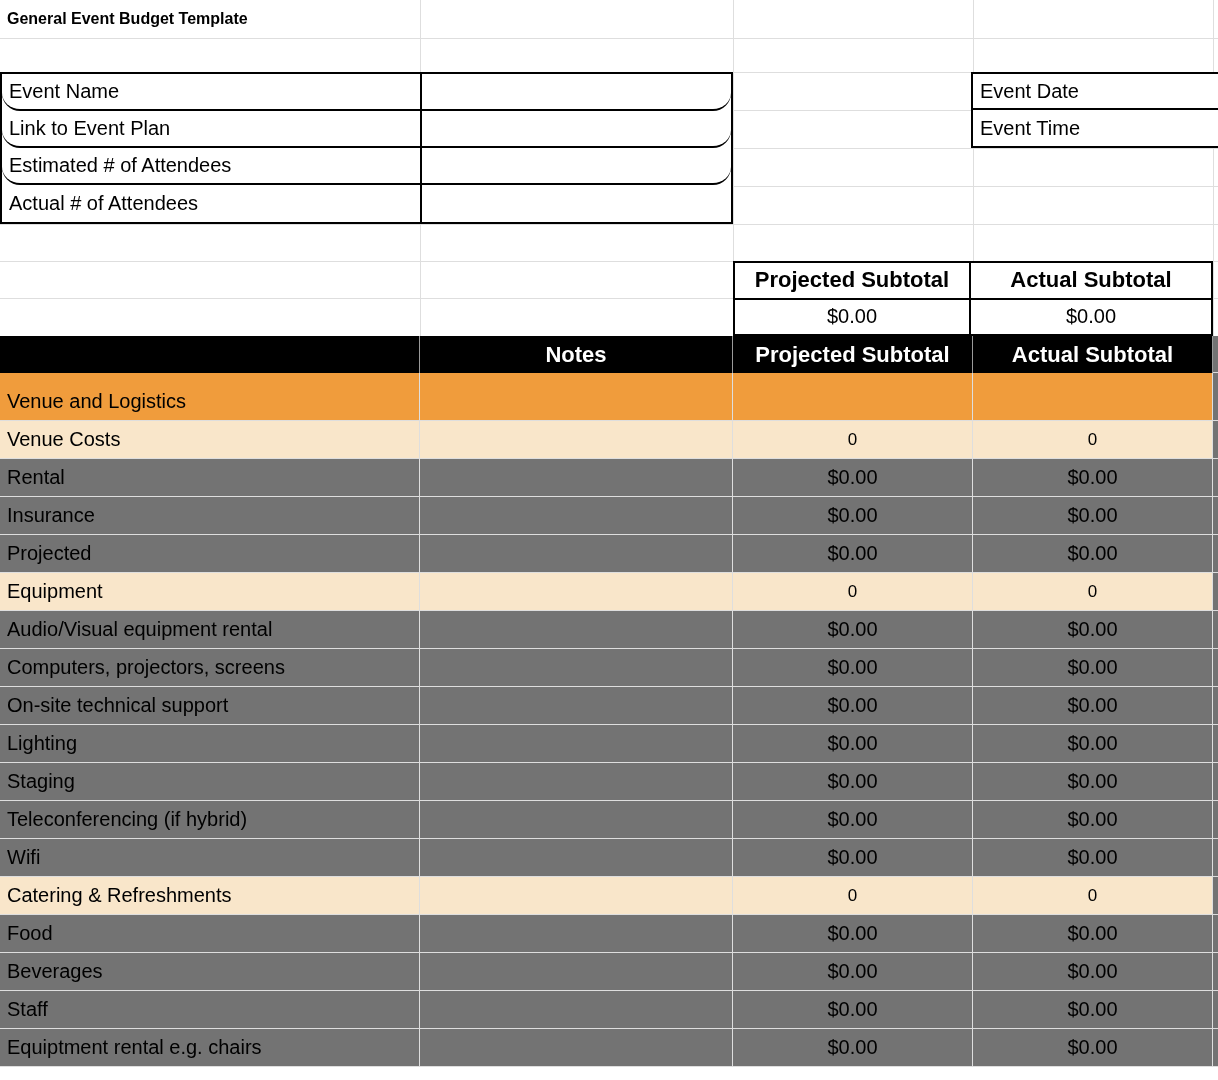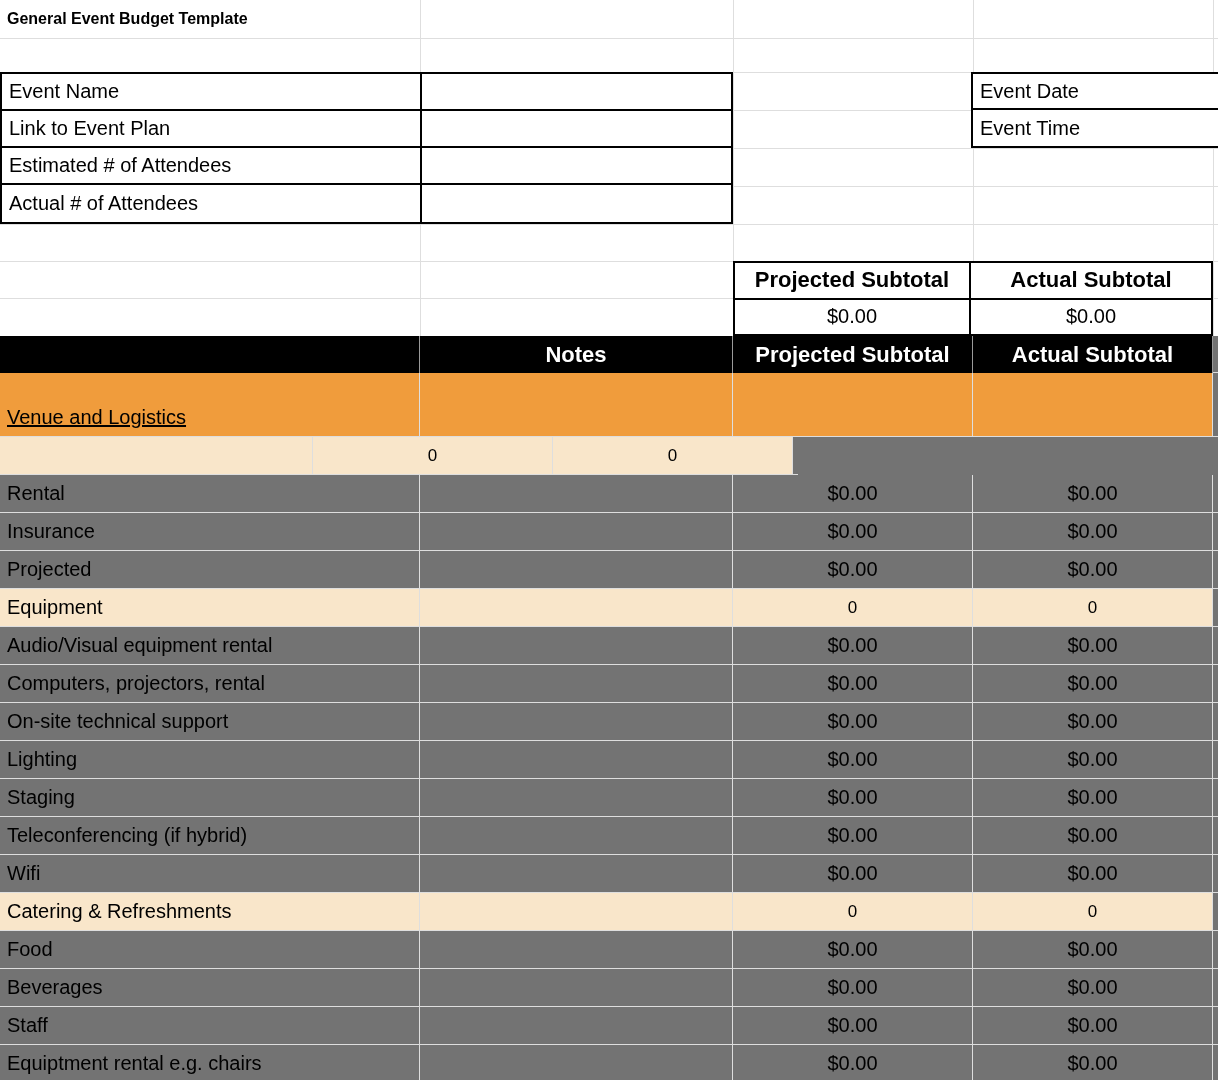--- a/index.html
+++ b/index.html
@@ -23,21 +23,21 @@
   .hline{position:absolute;left:0;width:1218px;height:1px;background:var(--grid);}
   .title-cell{
     position:absolute;left:0;top:0;width:420px;height:38px;
     display:flex;align-items:center;padding:0 7px;
     font-weight:bold;font-size:16px;white-space:nowrap;
   }
   .infobox{
     position:absolute;left:0;top:72px;width:733px;height:152px;
     border:2px solid var(--border);background:#fff;
   }
-  .ibrow{display:flex;height:37px;border-bottom:2px solid var(--border);}
+  .ibrow{display:flex;height:37px;border-bottom:2px solid var(--border);border-radius:18px;}
   .ibrow:last-child{border-bottom:none;justify-content:flex-end;}
   .iblabel{
     width:420px;border-right:2px solid var(--border);
     display:flex;align-items:center;padding:0 7px;font-size:20px;white-space:nowrap;
   }
   .ibvalue{flex:1;}
   .eventbox{
     position:absolute;left:971px;top:72px;width:292px;height:76px;
     border:2px solid var(--border);background:#fff;
   }
@@ -65,21 +65,21 @@
   .cC{width:240px;justify-content:center;}
   .cD{width:240px;justify-content:center;}
   .cS{width:5px;border-right:none !important;}
   .brow.header{height:37px;}
   .brow.header .c{border-bottom:none;}
   .brow.header .cS{border-bottom:1px solid var(--grid);}
   .brow.header .c:not(.cS){
     background:var(--header-bg);color:var(--header-text);
     font-weight:bold;font-size:22px;border-right:1px solid #9a9a9a;
   }
-  .brow.section{height:64px;text-decoration:underline;}
+  .brow.section{height:48px;}
   .brow.section .c:not(.cS){background:var(--section-bg);align-items:flex-end;}
   .brow.section .cA{padding-bottom:7px;}
   .brow.subsection .c:not(.cS){background:var(--subsection-bg);}
   .brow.subsection .cC,.brow.subsection .cD{font-size:17px;}
   .brow.item .cC,.brow.item .cD{font-size:20px;}
 </style>
 </head>
 <body>
 
 <div class="sheet">
@@ -147,20 +147,21 @@
     </div>
     <div id="budget-rows">
         <div class="brow section">
     <div class="c cA">Venue and Logistics</div>
     <div class="c cB"></div>
     <div class="c cC"></div>
     <div class="c cD"></div>
     <div class="c cS"></div>
   </div>
         <div class="brow subsection">
+    <div class="c cA">Venue Costs</div>
     <div class="c cB"></div>
     <div class="c cC">0</div>
     <div class="c cD">0</div>
     <div class="c cS"></div>
   </div>
         <div class="brow item">
     <div class="c cA">Rental</div>
     <div class="c cB"></div>
     <div class="c cC">$0.00</div>
     <div class="c cD">$0.00</div>
@@ -188,21 +189,21 @@
     <div class="c cS"></div>
   </div>
         <div class="brow item">
     <div class="c cA">Audio/Visual equipment rental</div>
     <div class="c cB"></div>
     <div class="c cC">$0.00</div>
     <div class="c cD">$0.00</div>
     <div class="c cS"></div>
   </div>
         <div class="brow item">
-    <div class="c cA">Computers, projectors, rental</div>
+    <div class="c cA">Computers, projectors, screens</div>
     <div class="c cB"></div>
     <div class="c cC">$0.00</div>
     <div class="c cD">$0.00</div>
     <div class="c cS"></div>
   </div>
         <div class="brow item">
     <div class="c cA">On-site technical support</div>
     <div class="c cB"></div>
     <div class="c cC">$0.00</div>
     <div class="c cD">$0.00</div>

